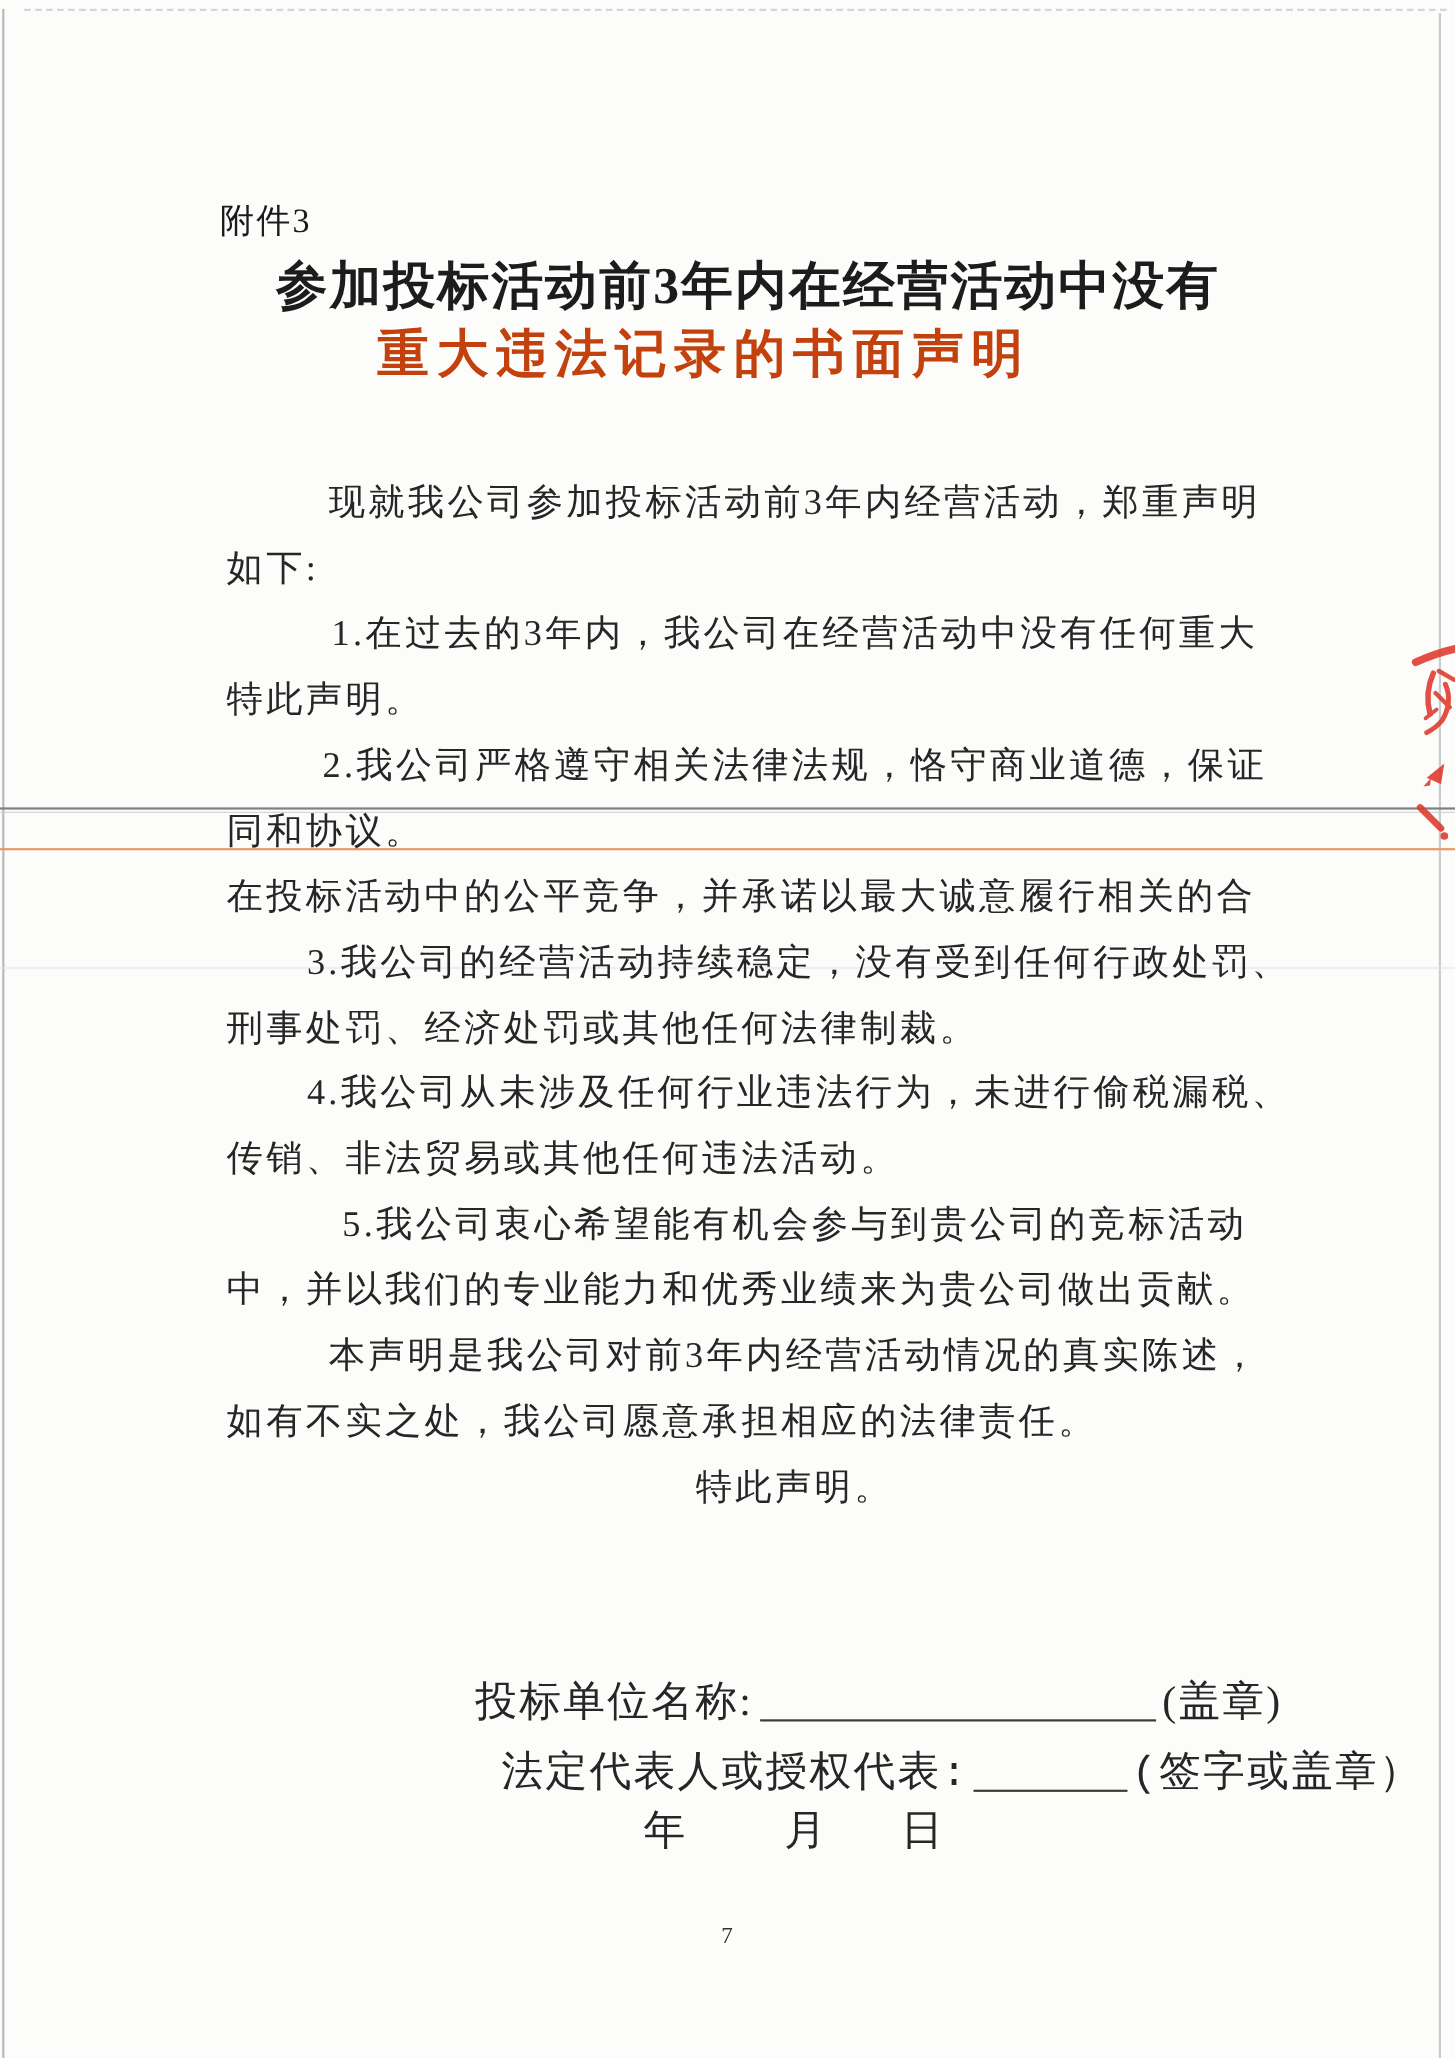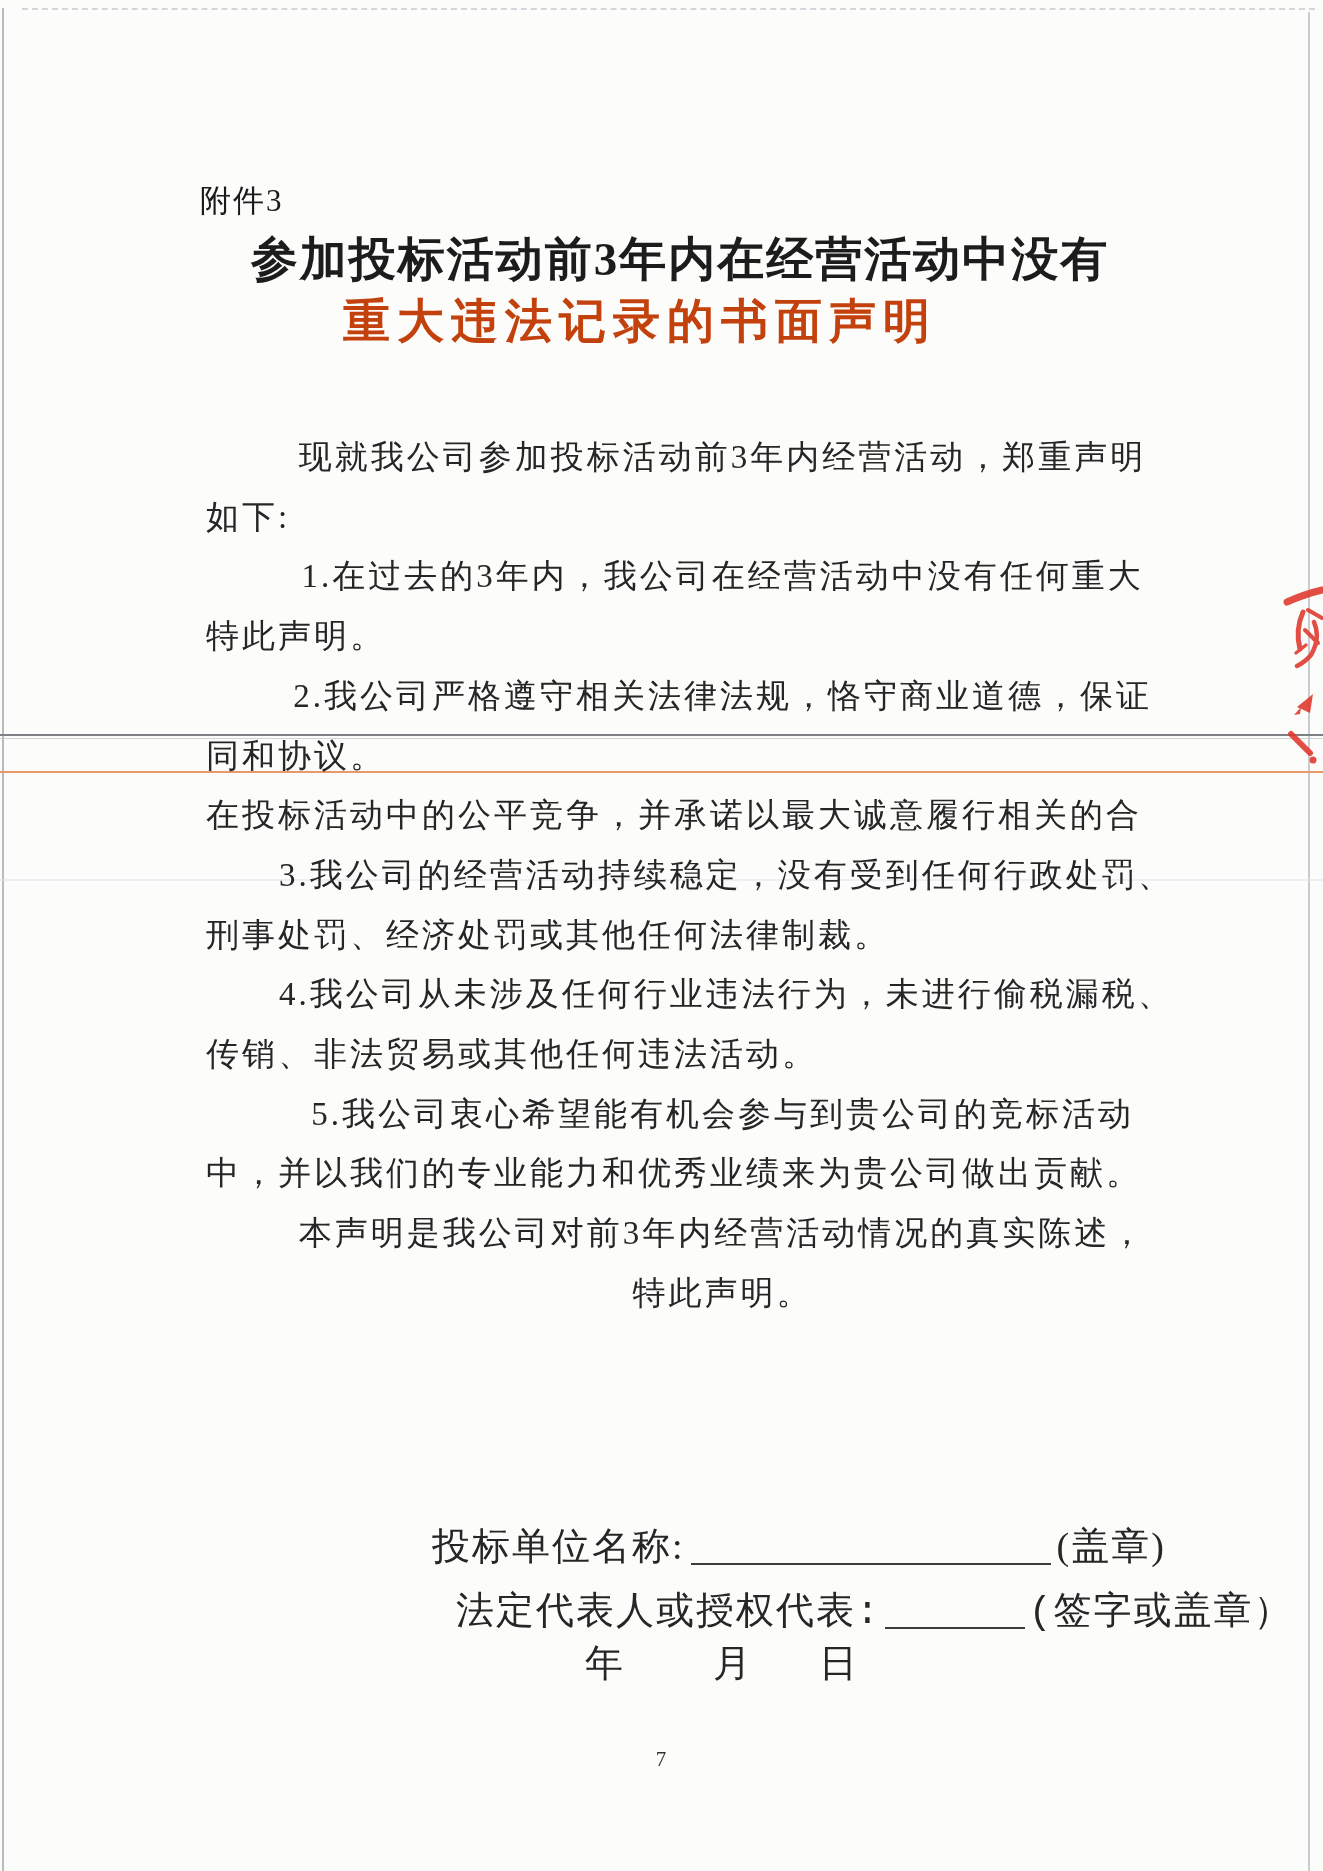--- a/index.html
+++ b/index.html
@@ -74,20 +74,21 @@
       <div class="line indent">2.我公司严格遵守相关法律法规，恪守商业道德，保证</div>
       <div class="line">同和协议。</div>
       <div class="line">在投标活动中的公平竞争，并承诺以最大诚意履行相关的合</div>
       <div class="line indent">3.我公司的经营活动持续稳定，没有受到任何行政处罚、</div>
       <div class="line">刑事处罚、经济处罚或其他任何法律制裁。</div>
       <div class="line indent">4.我公司从未涉及任何行业违法行为，未进行偷税漏税、</div>
       <div class="line">传销、非法贸易或其他任何违法活动。</div>
       <div class="line indent">5.我公司衷心希望能有机会参与到贵公司的竞标活动</div>
       <div class="line">中，并以我们的专业能力和优秀业绩来为贵公司做出贡献。</div>
       <div class="line indent">本声明是我公司对前3年内经营活动情况的真实陈述，</div>
+      <div class="line">如有不实之处，我公司愿意承担相应的法律责任。</div>
       <div class="line indent">特此声明。</div>
     </div>
 
   <div class="sig-line sig-a">
     <span>投标单位名称:</span><span class="blank blank-a"></span><span>(盖章)</span>
   </div>
 
   <div class="sig-line sig-b">
     <span>法定代表人或授权代表:</span><span class="blank blank-b"></span><span>(签字或盖章）</span>
   </div>

